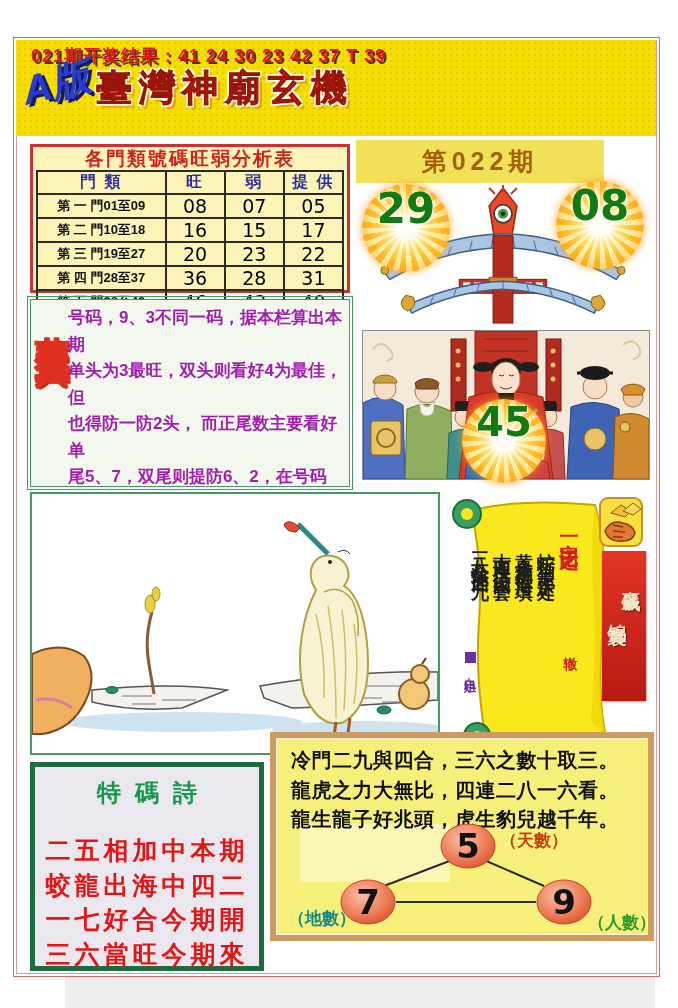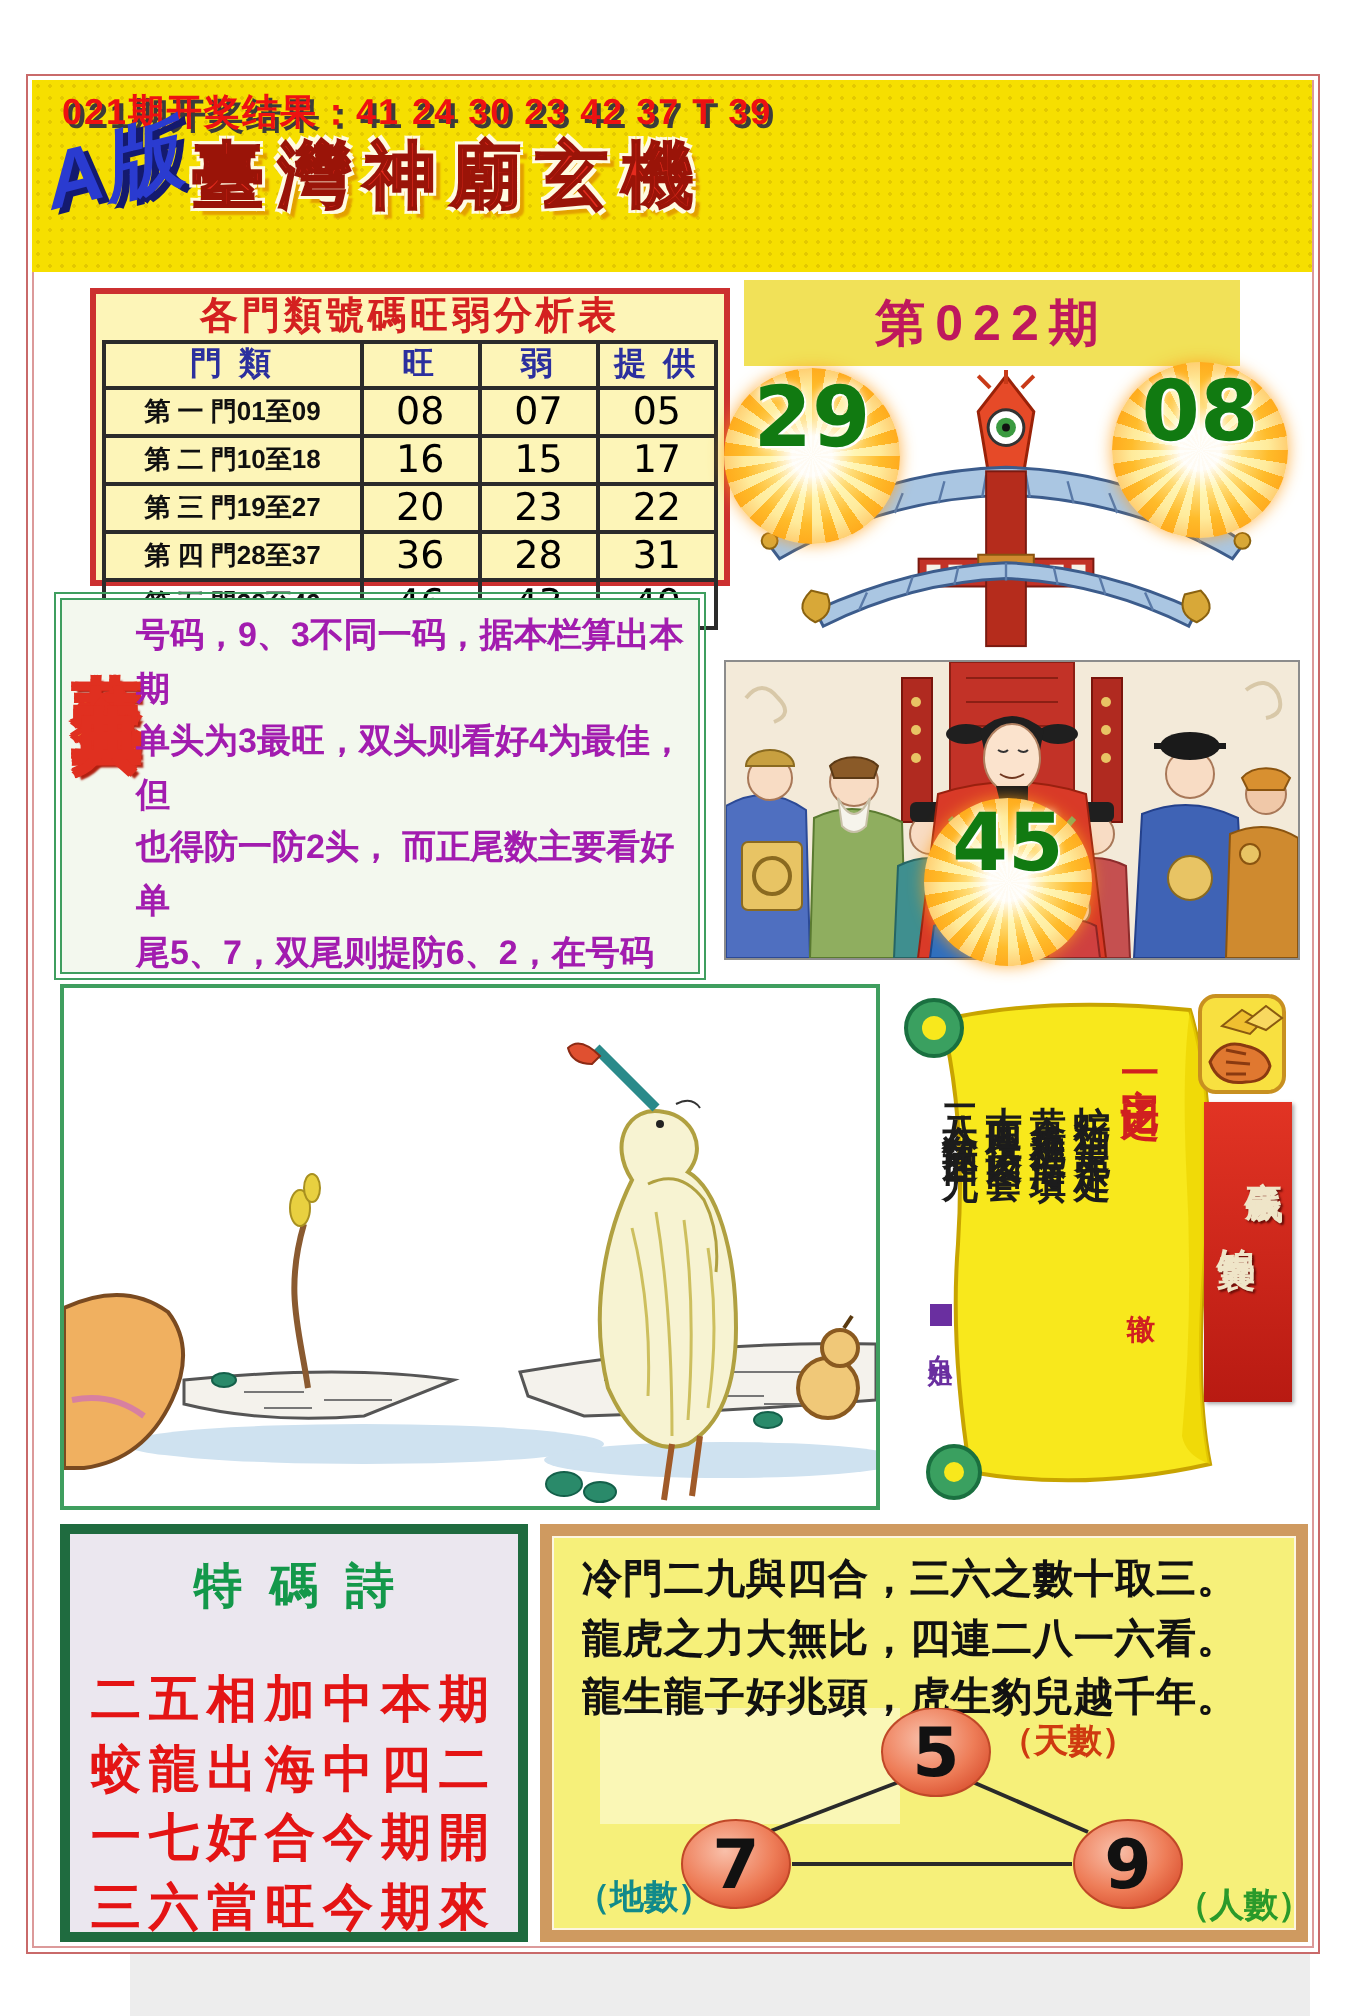--- a/index.html
+++ b/index.html
@@ -19,21 +19,21 @@
   .edition{left:22px;top:56px;font-size:40px;font-weight:bold;color:#2a3bd0;font-style:italic;
            transform:rotate(-14deg);text-shadow:3px 3px 0 #141a6e;}
   .grand-title{left:96px;top:64px;font-size:36px;font-weight:bold;color:#e62b1e;letter-spacing:7px;
            white-space:nowrap;
            -webkit-text-stroke:1px #9a1408;
            text-shadow:-2px -2px 0 #fffbe2, 2px -2px 0 #fffbe2, -2px 2px 0 #fffbe2, 2px 2px 0 #fffbe2,
                         4px 4px 1px rgba(220,140,0,.75);}
 
   
   .table-panel{left:30px;top:144px;width:320px;height:149px;background:#fdf5b8;
-               border:3px solid #cc3030;box-sizing:border-box;padding:1px 3px;margin-left:15px;}
+               border:3px solid #cc3030;box-sizing:border-box;padding:1px 3px;}
   .table-title{text-align:center;font-size:19px;font-weight:bold;color:#d42020;letter-spacing:2px;line-height:22px;}
   table.an{width:100%;border-collapse:collapse;table-layout:fixed;}
   table.an th,table.an td{border:2px solid #2b2b2b;padding:0;text-align:center;overflow:hidden;}
   table.an th{height:20px;font-size:16px;font-weight:bold;color:#2b2f9e;letter-spacing:2px;}
   table.an td.lbl{font-size:13px;font-weight:bold;color:#101010;white-space:nowrap;}
   table.an td.num{font-size:19px;color:#000;height:19px;font-family:"DejaVu Sans",sans-serif;}
   table.an col.c0{width:42%;} table.an col.cn{width:19.33%;}
 
   
   .treasure{left:30px;top:299px;width:320px;height:188px;background:#f3f8ee;
@@ -41,22 +41,22 @@
   .side-title{left:36px;top:310px;height:172px;writing-mode:vertical-rl;text-orientation:upright;
               font-size:34px;font-weight:bold;color:#ffd83a;letter-spacing:5px;line-height:1;
               -webkit-text-stroke:1.5px #e03020;
               text-shadow:-1px -1px 0 #e03020,1px -1px 0 #e03020,-1px 1px 0 #e03020,2px 2px 1px #b02010;}
   .treasure-text{left:68px;top:305px;width:280px;font-size:17px;line-height:26.5px;color:#a21caf;
                  font-weight:bold;}
   .treasure-text .l0{text-indent:26px;}
   .treasure-text .l6{font-weight:normal;color:#b44cc0;}
 
   
-  .issue{left:372px;top:140px;width:248px;height:43px;background:#f1e158;display:flex;
-         align-items:center;justify-content:center;font-size:25px;font-weight:bold;color:#be185d;
+  .issue{left:356px;top:140px;width:248px;height:43px;background:#f1e158;display:flex;
+         align-items:center;justify-content:center;font-size:25px;font-weight:bold;color:#a16207;
          letter-spacing:5px;}
   .temple{left:355px;top:184px;width:297px;height:146px;}
   .deity{left:362px;top:330px;width:286px;height:148px;border:1px solid #8c8c8c;box-sizing:content-box;}
 
   .starburst{border-radius:50%;display:flex;align-items:flex-start;justify-content:center;z-index:6;
      background:
       radial-gradient(circle, rgba(255,255,255,.95) 0 16%, rgba(255,246,180,.6) 34%,
         rgba(255,204,80,.25) 55%, rgba(255,150,20,.5) 76%, rgba(244,122,12,.92) 90%, rgba(255,176,70,.95) 100%),
       repeating-conic-gradient(#ffb61e 0deg 9deg, #fff5b4 9deg 18deg);
      box-shadow:0 0 8px rgba(255,160,30,.8);}
@@ -85,21 +85,21 @@
                  font-weight:bold;color:#efe5c8;letter-spacing:3px;text-shadow:1px 1px 1px #6e0e08;}
   .rb-1{right:2px;top:24px;} .rb-2{left:2px;top:58px;}
 
   
   .special-box{left:30px;top:762px;width:234px;height:209px;background:#ebe7ef;
                border:5px solid #1f6b3f;box-sizing:border-box;}
   .special-title{position:absolute;left:0;top:10px;width:100%;text-align:center;font-size:24px;
                  font-weight:bold;color:#13984a;letter-spacing:14px;text-indent:14px;}
   .special-lines{position:absolute;left:0;top:66px;width:100%;text-align:center;font-size:25px;
                  font-weight:bold;color:#e41414;letter-spacing:4px;line-height:34.5px;}
-  .bottom-right{left:270px;top:762px;width:384px;height:209px;background:#f6f07a;
+  .bottom-right{left:270px;top:732px;width:384px;height:209px;background:#f6f07a;
                 border:6px solid #cf9a60;box-sizing:border-box;box-shadow:inset 0 0 0 1px #fdf6e0;}
   .poem{position:absolute;left:15px;top:8px;font-size:20px;font-weight:600;color:#111;
         line-height:29.5px;letter-spacing:.5px;white-space:nowrap;}
   .watermark{position:absolute;left:24px;top:86px;width:150px;height:58px;background:rgba(255,255,255,.45);}
   .trinity{position:absolute;left:6px;top:86px;}
 
   .grey-strip{left:65px;top:977px;width:590px;height:31px;background:#ededed;}
 </style>
 </head>
 <body>

